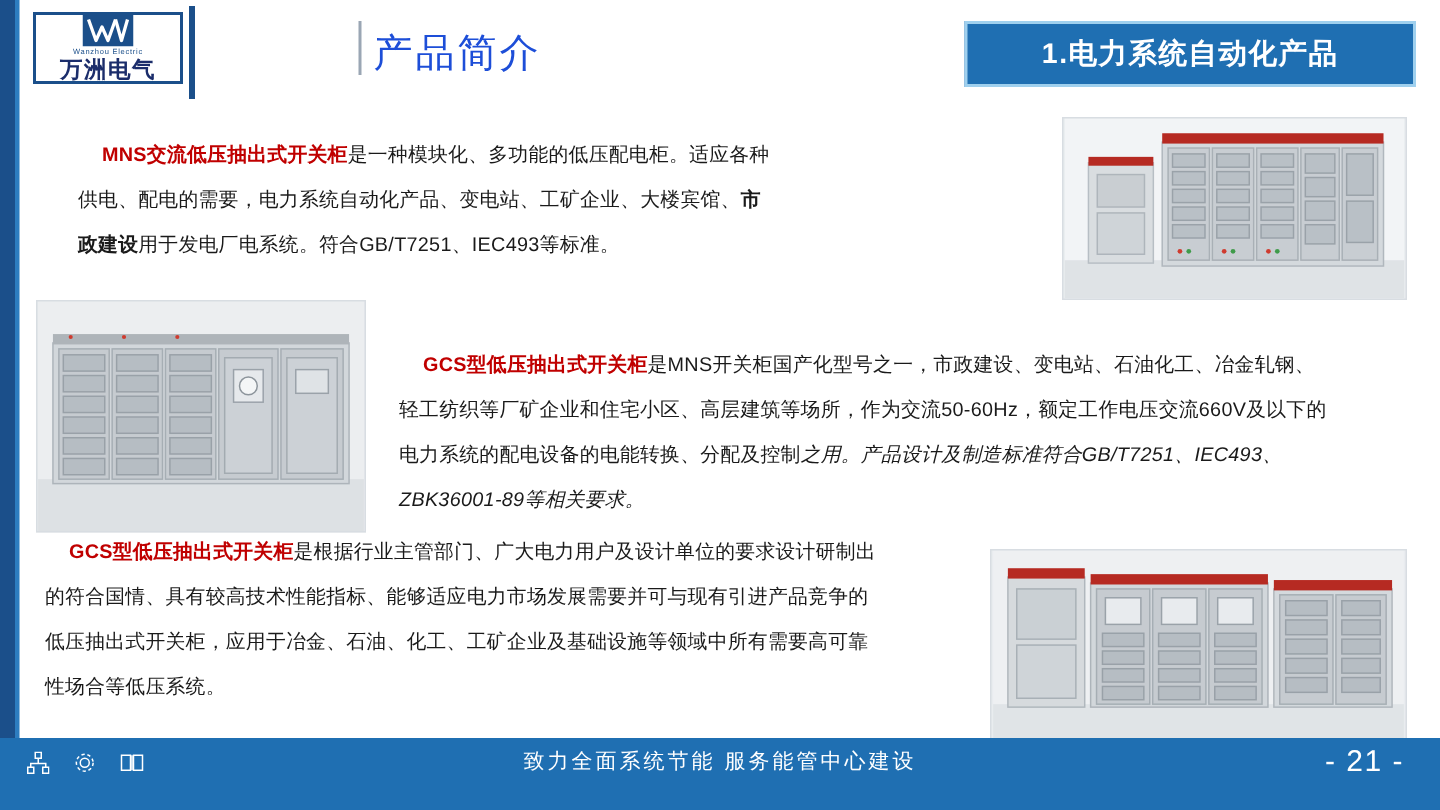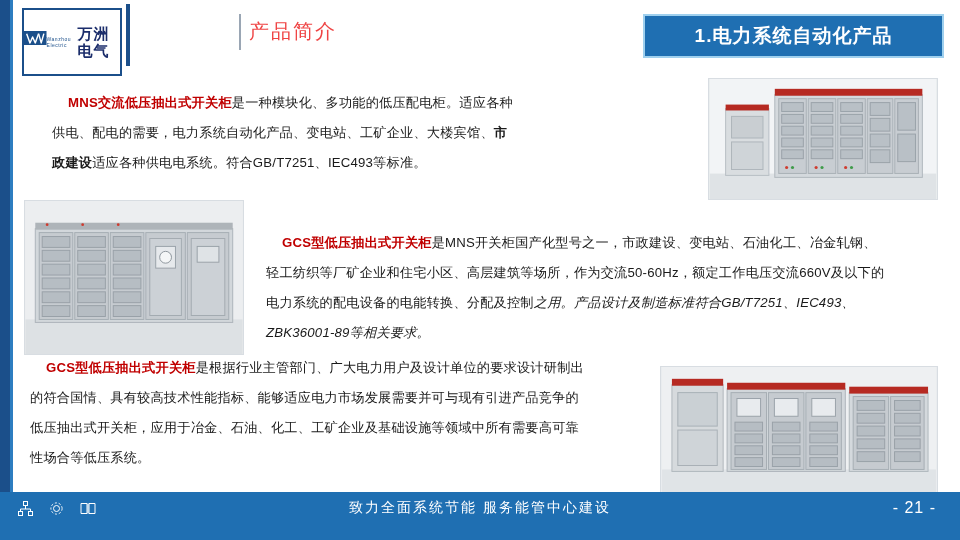--- a/index.html
+++ b/index.html
@@ -45,26 +45,26 @@
     left: 0;
     top: 0;
     width: 960px;
     height: 72px;
   }
   .logo-box {
     position: absolute;
     left: 22px;
     top: 8px;
     width: 100px;
-    height: 68px;
+    height: 48px;
     background: #ffffff;
     border: 2px solid #1b4f8a;
     box-sizing: border-box;
     display: flex;
-    flex-direction: row;
+    flex-direction: column;
     align-items: center;
     justify-content: center;
   }
   .logo-mark {
     width: 34px;
     height: 22px;
     position: relative;
     margin-bottom: 1px;
   }
   .logo-mark svg { display: block; }
@@ -103,22 +103,22 @@
     left: 239px;
     top: 14px;
     width: 2px;
     height: 36px;
     background: #9aa6b4;
   }
   .chapter-sub {
     position: absolute;
     left: 249px;
     top: 18px;
-    font-size: 20px;
-    color: #ef4444;
+    font-size: 26px;
+    color: #1d4ed8;
     letter-spacing: 2px;
   }
 
   .topic-badge {
     position: absolute;
     right: 16px;
     top: 14px;
     width: 301px;
     height: 44px;
     background: #1f6fb2;
@@ -241,21 +241,21 @@
     font-size: 14px;
     letter-spacing: 2px;
   }
   .footer-page {
     position: absolute;
     right: 24px;
     top: 0;
     height: 32px;
     display: flex;
     align-items: center;
-    font-size: 16px;
+    font-size: 20px;
     letter-spacing: 1px;
   }
 </style>
 </head>
 <body>
 
 <div class="slide">
 
   <div class="left-bar"></div>
   <div class="left-bar-inner"></div>
@@ -276,21 +276,21 @@
 
     <div class="header-divider"></div>
 
     <div class="chapter-sep"></div>
     <div class="chapter-sub">产品简介</div>
 
     <div class="topic-badge">1.电力系统自动化产品</div>
   </div>
 
   <div class="para" id="para-mns">
-    <span class="kw">MNS交流低压抽出式开关柜</span><span>是一种模块化、多功能的低压配电柜。适应各种供电、配电</span><span>的需要，电力系统自动化产品、变电站、工矿企业、大楼宾馆、</span><span class="bd">市政建设</span><span>适应各种供电</span><span>电系统。符合GB/T7251、IEC493等标准。</span>
+    <span class="kw">MNS交流低压抽出式开关柜</span><span>是一种模块化、多功能的低压配电柜。适应各种供电、配电</span><span>的需要，电力系统自动化产品、变电站、工矿企业、大楼宾馆、</span><span class="bd">市政建设</span><span>用于发电厂</span><span>电系统。符合GB/T7251、IEC493等标准。</span>
   </div>
 
   <div class="photo" id="photo-mns">
     <svg viewBox="0 0 230 122" xmlns="http://www.w3.org/2000/svg">
       <rect x="0" y="0" width="230" height="122" fill="#eef0f2"></rect>
 
       <rect x="0" y="96" width="230" height="26" fill="#dfe3e6"></rect>
 
       <rect x="0" y="0" width="230" height="96" fill="#f2f4f6"></rect>
 

